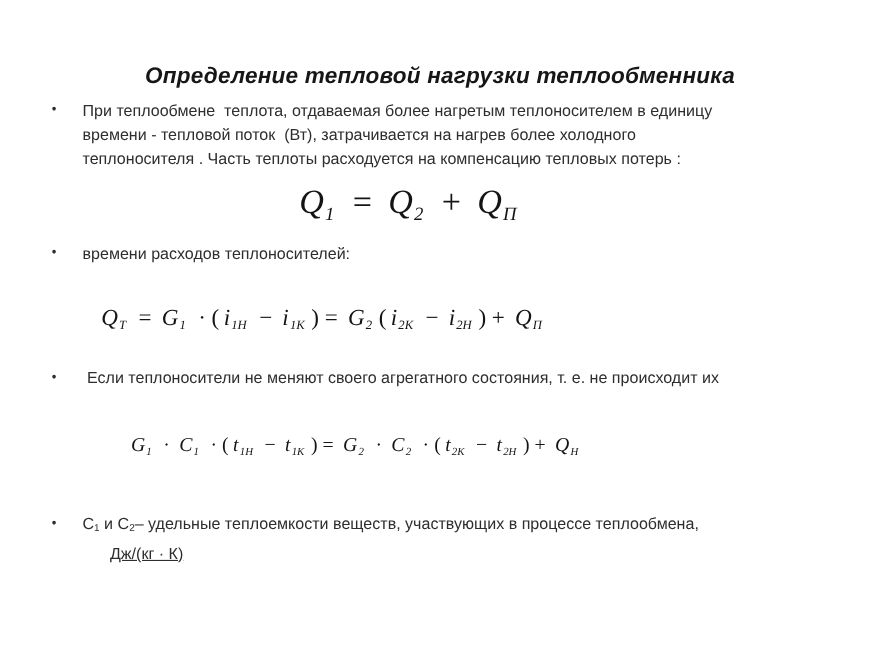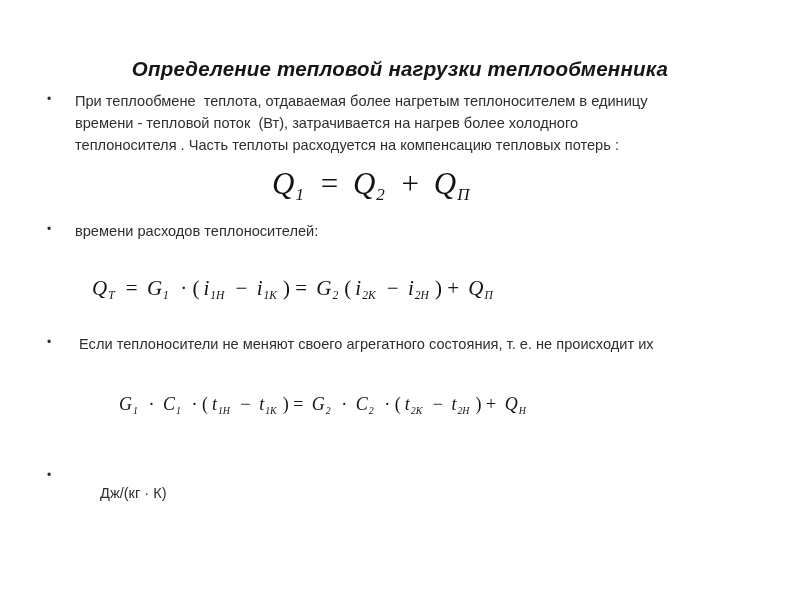--- a/index.html
+++ b/index.html
@@ -16,21 +16,21 @@
   .dot{
     position:absolute;left:0;top:2px;font-size:12px;color:#2e2e2e;line-height:14px;
   }
   .txt{margin-left:28px;font-size:14.6px;}
   .line,.rline{white-space:pre;line-height:22px;}
   .b1{top:90px;}
   .b2{top:220px;}
   .b3{top:333px;}
   .b3 .line + .line{margin-top:15px;}
   .b4{top:466px;}
-  .b4 .rline.indent{margin-top:16px;margin-left:25px;}
+  .b4 .rline.indent{margin-top:2px;margin-left:25px;text-decoration:underline;}
   .rsub{font-size:0.62em;vertical-align:-0.18em;}
   .formula{
     position:absolute;font-family:Liberation Serif, serif;color:#141414;
     white-space:pre;
   }
   .f1{top:166px;left:272px;font-size:31px;}
   .f1 .op{padding:0 7px;}
   .f2{top:276px;left:92px;font-size:21px;}
   .f3{top:394px;left:103px;font-size:18px;margin-left:16px;}
   .var{font-style:italic;}
@@ -69,17 +69,18 @@
     <div class="txt">
         <div class="line"> Если теплоносители не меняют своего агрегатного состояния, т. е. не происходит их</div>
       </div>
   </div>
 
   <div class="formula f3"><span class="var">G</span><span class="sub">1</span><span class="op"> · </span><span class="var">C</span><span class="sub">1</span><span class="op"> · (</span><span class="var">t</span><span class="sub">1Н</span><span class="op"> − </span><span class="var">t</span><span class="sub">1К</span><span class="op">) = </span><span class="var">G</span><span class="sub">2</span><span class="op"> · </span><span class="var">C</span><span class="sub">2</span><span class="op"> · (</span><span class="var">t</span><span class="sub">2К</span><span class="op"> − </span><span class="var">t</span><span class="sub">2Н</span><span class="op">) + </span><span class="var">Q</span><span class="sub">Н</span></div>
 
   <div class="bullet b4">
     <span class="dot">•</span>
     <div class="txt">
+        <div class="rline"><span>С</span><span class="rsub">1</span><span> и С</span><span class="rsub">2</span><span>– удельные теплоемкости веществ, участвующих в процессе теплообмена,</span></div>
         <div class="rline indent"><span>Дж/(кг · К)</span></div>
       </div>
   </div>
 
 </div>
 
 </body></html>

